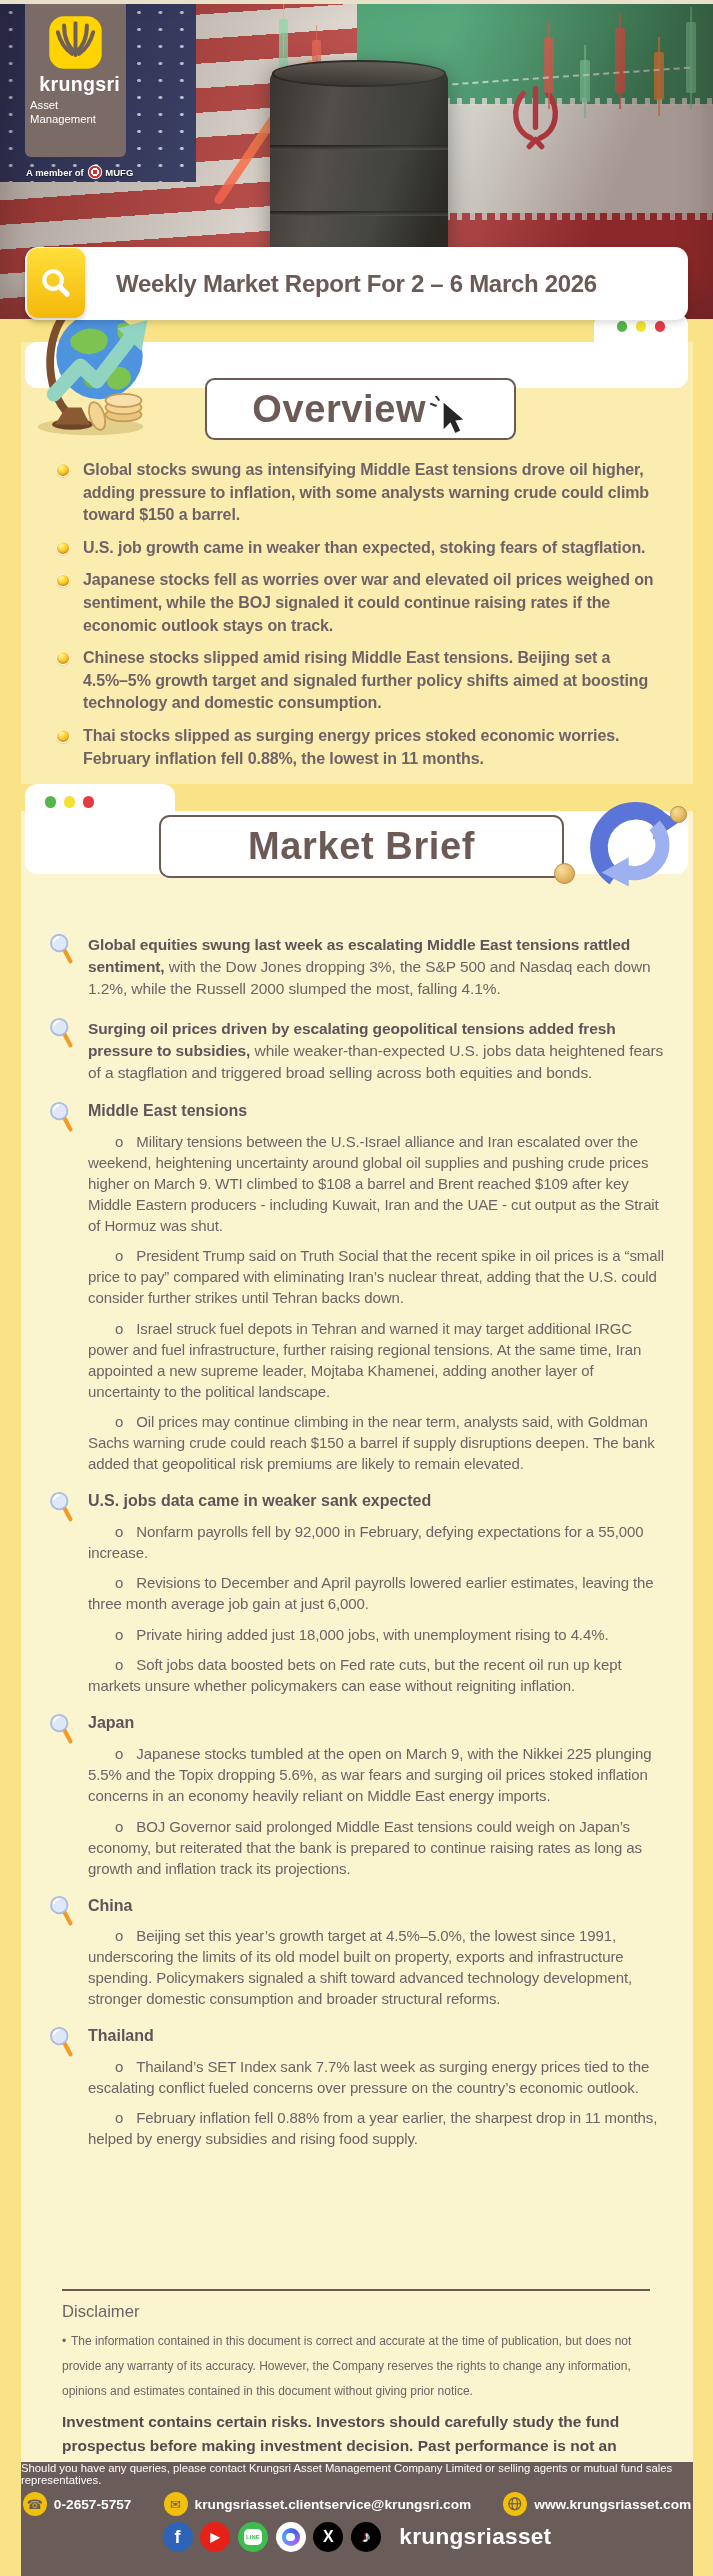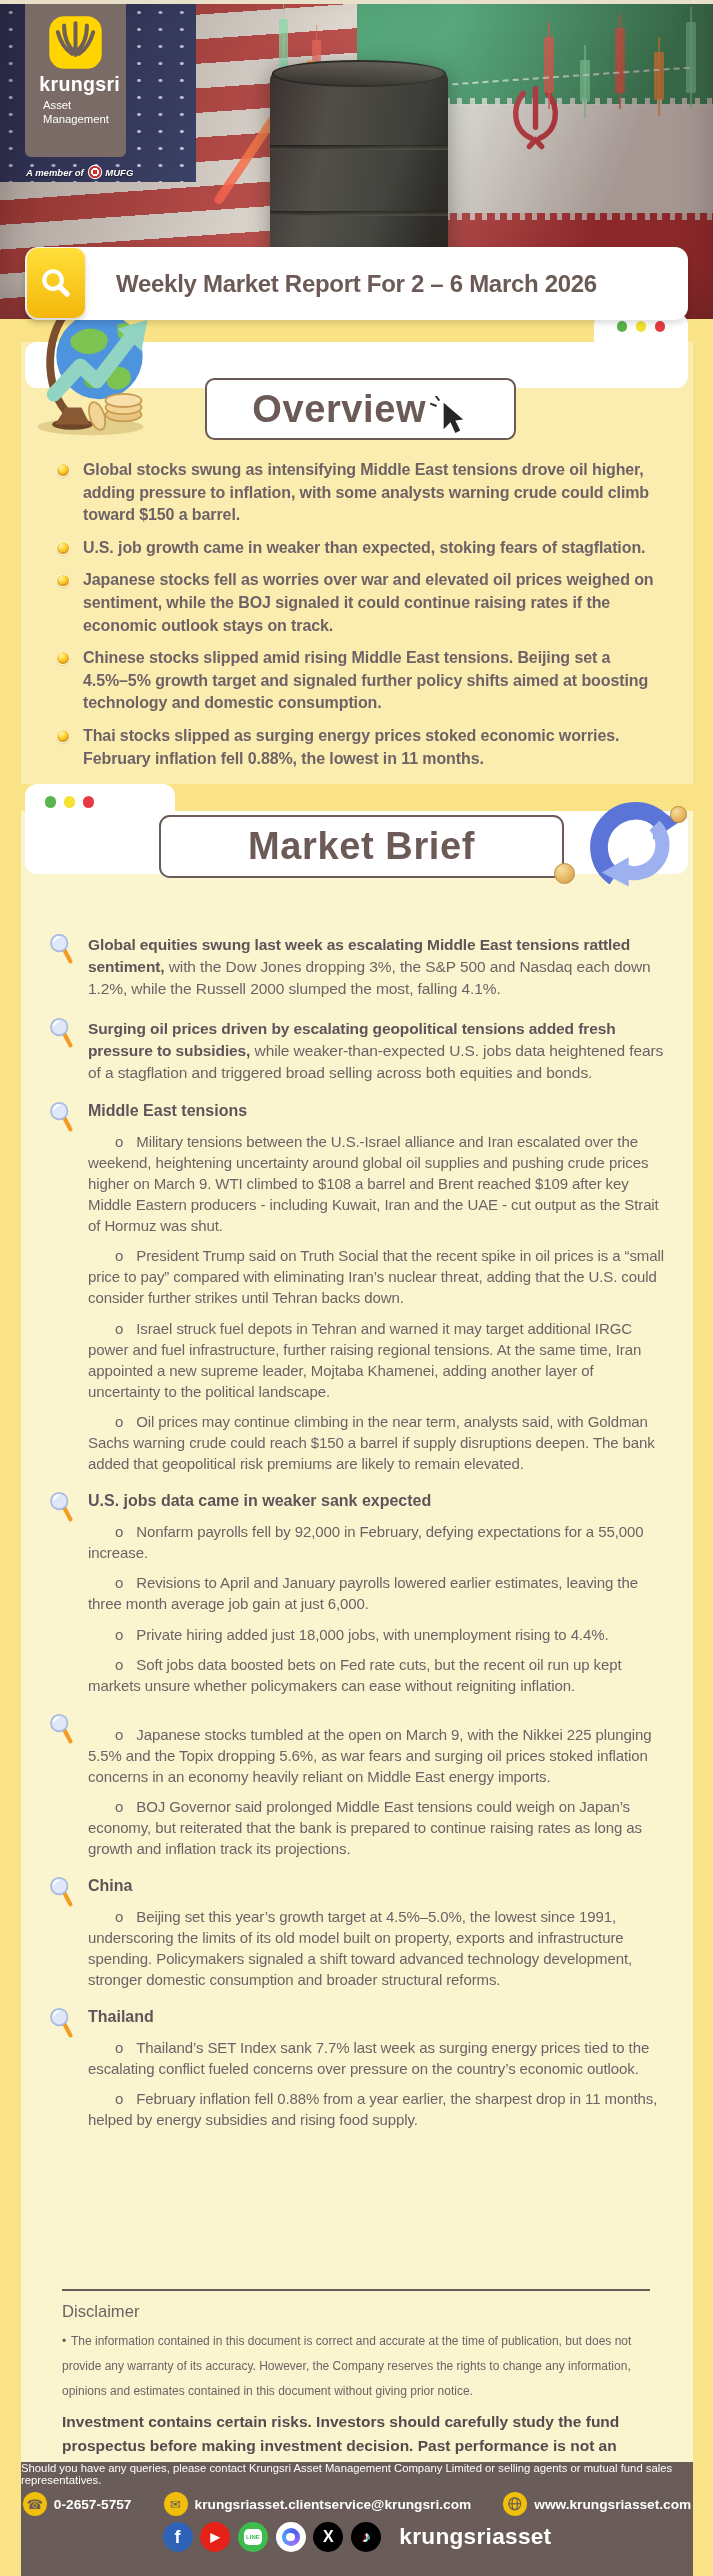--- a/index.html
+++ b/index.html
@@ -42,23 +42,23 @@
   .barrel-ring { position:absolute; left:0; width:100%; height:5.3px; background:linear-gradient(#070503,#3b342c); }
   .ring1 { top:77px; } .ring2 { top:143px; }
   .barrel-label { position:absolute; bottom:21.4px; width:100%; text-align:center;
     font-size:56px; font-weight:bold; letter-spacing:6px; color:#d8c9a3; text-shadow:0 1.2px 0 rgba(0,0,0,.6); }
 
   
   .brand-box { position:absolute; left:25px; top:0; width:101px; height:153px; background:#7b6b67;
     border-radius:0 0 6px 6px; z-index:4; padding:0; box-sizing:border-box; text-align:left; }
   .brand-logo { display:block; margin:9.5px auto 2.4px auto; width:57px; height:57px; }
   .brand-name { font-size:19.6px; font-weight:bold; color:#fff; padding-left:14.3px; letter-spacing:0.3px; }
-  .brand-sub { font-size:11.3px; color:#fff; padding-left:18px; line-height:13.7px; margin-top:3.6px; }
+  .brand-sub { font-size:11.3px; color:#fff; padding-left:5px; line-height:13.7px; margin-top:3.6px; }
   .member-line { position:absolute; left:26px; top:162px; z-index:4; display:flex; align-items:center; gap:4.8px;
-    color:#fff; font-size:9.5px; font-weight:bold; text-shadow:0 0.6px 1.8px rgba(0,0,0,.6);font-style:italic; }
+    color:#fff; font-size:9.5px; font-weight:bold; text-shadow:0 0.6px 1.8px rgba(0,0,0,.6); }
   .mufg-roundel { width:12px; height:12px; border-radius:50%;
     background:radial-gradient(circle,#d0312d 0 2.4px,#ffffff 2.4px 3.9px,#d0312d 3.9px 6px); box-shadow:0 0 0 1.2px #fff; }
 
   
   .titlebar { position:absolute; left:25px; top:243px; width:663px; height:73px; background:#fff;
     border-radius:13px; z-index:5; display:flex; align-items:center; justify-content:center;
     box-shadow:0 3px 7.1px rgba(0,0,0,.15); }
   .page-title { font-size:24px; font-weight:bold; color:#6b5a55; letter-spacing:-0.3px; }
   .search-box { position:absolute; left:27px; top:244px; width:58px; height:70px; z-index:6;
     background:linear-gradient(180deg,#ffdf39,#f4b70a); border-radius:10.7px;
@@ -315,30 +315,31 @@
           <div class="mb-sub"><span class="o-marker">o</span><span>Oil prices may continue climbing in the near term, analysts said, with Goldman Sachs warning crude could reach $150 a barrel if supply disruptions deepen. The bank added that geopolitical risk premiums are likely to remain elevated.</span></div>
         </div>
         <div class="mb-item">
           <svg class="mag-icon" viewBox="0 0 44 54">
       <line x1="28" y1="29" x2="38" y2="48" stroke="#f59a23" stroke-width="7" stroke-linecap="round"></line>
       <circle cx="19" cy="17" r="14" fill="#dfe8f8" stroke="#a9bbe4" stroke-width="3"></circle>
       <path d="M10 14 A10 10 0 0 1 18 7" stroke="#ffffff" stroke-width="3" fill="none" stroke-linecap="round"></path>
     </svg>
           <div class="mb-heading">U.S. jobs data came in weaker sank expected</div>
           <div class="mb-sub"><span class="o-marker">o</span><span>Nonfarm payrolls fell by 92,000 in February, defying expectations for a 55,000 increase.</span></div>
-          <div class="mb-sub"><span class="o-marker">o</span><span>Revisions to April and January payrolls lowered earlier estimates, leaving the three month average job gain at just 6,000.</span></div>
+          <div class="mb-sub"><span class="o-marker">o</span><span>Revisions to December and April payrolls lowered earlier estimates, leaving the three month average job gain at just 6,000.</span></div>
           <div class="mb-sub"><span class="o-marker">o</span><span>Private hiring added just 18,000 jobs, with unemployment rising to 4.4%.</span></div>
           <div class="mb-sub"><span class="o-marker">o</span><span>Soft jobs data boosted bets on Fed rate cuts, but the recent oil run up kept markets unsure whether policymakers can ease without reigniting inflation.</span></div>
         </div>
         <div class="mb-item">
           <svg class="mag-icon" viewBox="0 0 44 54">
       <line x1="28" y1="29" x2="38" y2="48" stroke="#f59a23" stroke-width="7" stroke-linecap="round"></line>
       <circle cx="19" cy="17" r="14" fill="#dfe8f8" stroke="#a9bbe4" stroke-width="3"></circle>
       <path d="M10 14 A10 10 0 0 1 18 7" stroke="#ffffff" stroke-width="3" fill="none" stroke-linecap="round"></path>
     </svg>
+          <div class="mb-heading">Japan</div>
           <div class="mb-sub"><span class="o-marker">o</span><span>Japanese stocks tumbled at the open on March 9, with the Nikkei 225 plunging 5.5% and the Topix dropping 5.6%, as war fears and surging oil prices stoked inflation concerns in an economy heavily reliant on Middle East energy imports.</span></div>
           <div class="mb-sub"><span class="o-marker">o</span><span>BOJ Governor said prolonged Middle East tensions could weigh on Japan’s economy, but reiterated that the bank is prepared to continue raising rates as long as growth and inflation track its projections.</span></div>
         </div>
         <div class="mb-item">
           <svg class="mag-icon" viewBox="0 0 44 54">
       <line x1="28" y1="29" x2="38" y2="48" stroke="#f59a23" stroke-width="7" stroke-linecap="round"></line>
       <circle cx="19" cy="17" r="14" fill="#dfe8f8" stroke="#a9bbe4" stroke-width="3"></circle>
       <path d="M10 14 A10 10 0 0 1 18 7" stroke="#ffffff" stroke-width="3" fill="none" stroke-linecap="round"></path>
     </svg>
           <div class="mb-heading">China</div>

